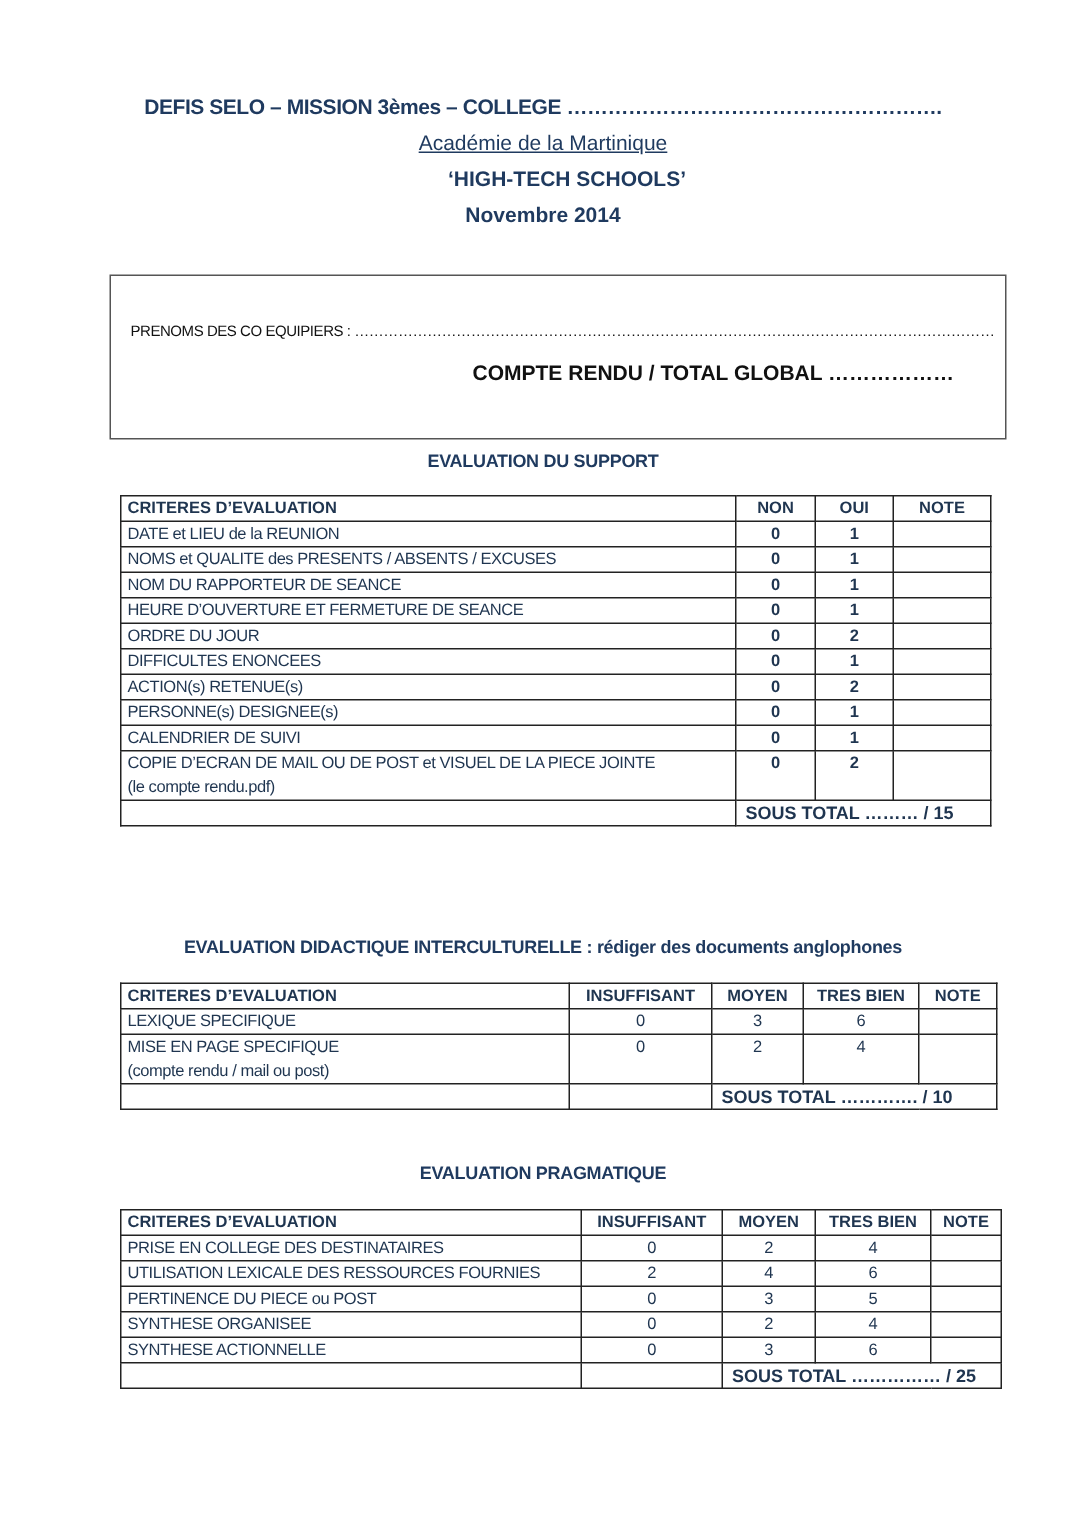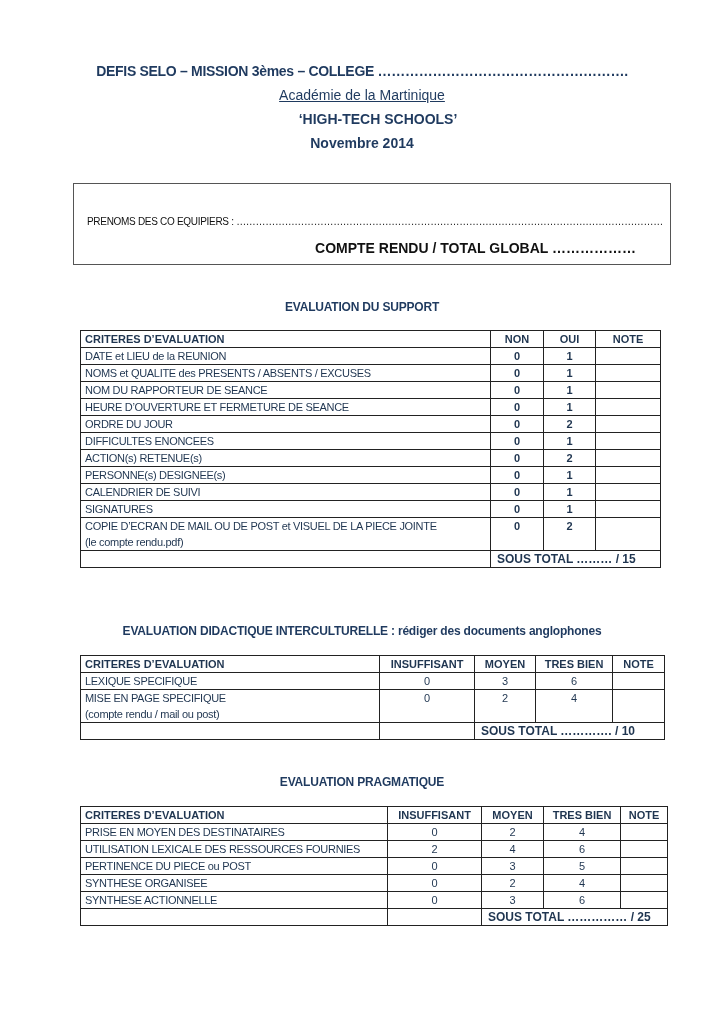--- a/index.html
+++ b/index.html
@@ -8,21 +8,21 @@
     font-family: "Liberation Sans", "DejaVu Sans", sans-serif;
     color: #1f3550;
   }
   .hdr { position: absolute; left: 0; width: 724px; text-align: center; }
   .hdr-line1 { top: 63px; font-size: 14px; font-weight: bold; color: #1f3a5f; letter-spacing: -0.3px; }
   .hdr-line2 { top: 87px; font-size: 14px; color: #1f3a5f; text-decoration: underline; }
   .hdr-line3 { top: 111px; font-size: 14px; font-weight: bold; color: #1f3a5f; padding-left: 16px; }
   .hdr-line4 { top: 135px; font-size: 14px; font-weight: bold; color: #1f3a5f; }
 
   .box {
-    position: absolute; left: 73px; top: 183px; width: 598px; height: 82px;
+    position: absolute; left: 73px; top: 183px; width: 598px; height: 110px;
     border: 1px solid #555; box-sizing: border-box;
   }
   .box-prenoms { position: absolute; left: 13px; top: 32px; font-size: 10px; color: #111; letter-spacing: -0.3px; }
   .box-total { position: absolute; right: 34px; top: 56px; font-size: 14px; font-weight: bold; color: #111; }
 
   .section-title {
     position: absolute; left: 0; width: 724px; text-align: center;
     font-size: 12px; font-weight: bold; color: #1f3a5f; letter-spacing: -0.2px;
   }
 
@@ -136,28 +136,20 @@
         <td class="crit">
           <div>PERSONNE(s) DESIGNEE(s)</div>
         </td>
         <td class="num">0</td>
         <td class="num">1</td>
         <td></td>
       </tr>
       <tr>
         <td class="crit">
           <div>CALENDRIER DE SUIVI</div>
-        </td>
-        <td class="num">0</td>
-        <td class="num">1</td>
-        <td></td>
-      </tr>
-      <tr>
-        <td class="crit">
-          <div>SIGNATURES</div>
         </td>
         <td class="num">0</td>
         <td class="num">1</td>
         <td></td>
       </tr>
       <tr>
         <td class="crit tall">
           <div>COPIE D’ECRAN DE MAIL OU DE POST et VISUEL DE LA PIECE JOINTE</div>
           <div>(le compte rendu.pdf)</div>
         </td>
@@ -232,21 +224,21 @@
       <th class="crit">CRITERES D’EVALUATION</th>
       <th>INSUFFISANT</th>
       <th>MOYEN</th>
       <th>TRES BIEN</th>
       <th>NOTE</th>
     </tr>
   </thead>
   <tbody id="t3-body">
       <tr>
         <td class="crit">
-          <div>PRISE EN MOYEN DES DESTINATAIRES</div>
+          <div>PRISE EN COLLEGE DES DESTINATAIRES</div>
         </td>
         <td class="num light">0</td>
         <td class="num light">2</td>
         <td class="num light">4</td>
         <td></td>
       </tr>
       <tr>
         <td class="crit">
           <div>UTILISATION LEXICALE DES RESSOURCES FOURNIES</div>
         </td>

